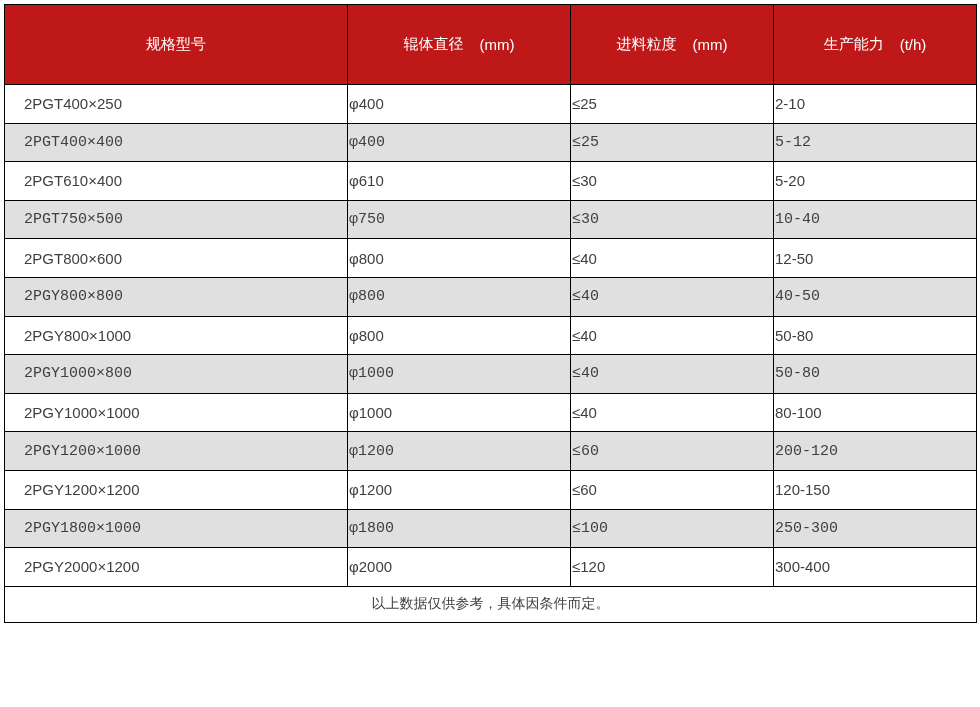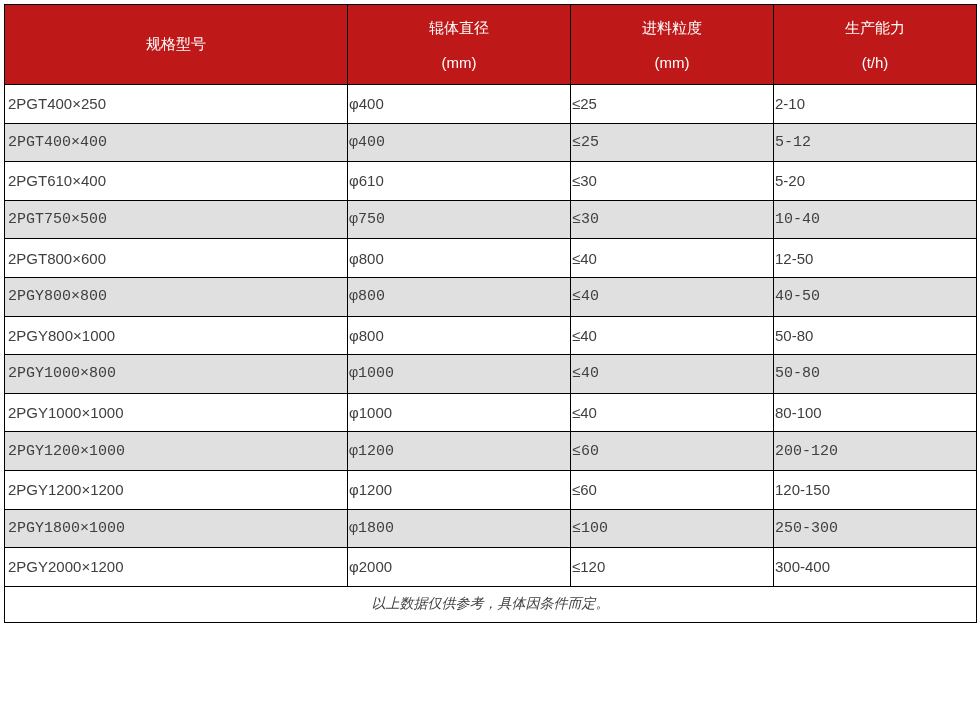--- a/index.html
+++ b/index.html
@@ -39,46 +39,45 @@
   thead th {
     background: var(--header-bg);
     color: var(--header-text);
     font-size: 15px;
     font-weight: normal;
     text-align: center;
     vertical-align: middle;
   }
   .th-stack {
     display: flex;
-    flex-direction: column;
+    flex-direction: row;
     align-items: center;
     justify-content: center;
     gap: 16px;
   }
   tbody tr {
     height: 38.6px;
     background: var(--row-bg);
   }
   tbody tr.alt {
     background: var(--row-alt-bg);
     font-family: Liberation Mono, monospace;
   }
   tbody td {
     font-size: 15px;
     color: var(--body-text);
     vertical-align: middle;
   }
   tbody td.model-col {
     text-align: left;
-    padding-left: 3px;
+    padding-left: 19px;
   }
   tfoot tr {
     height: 36px;
     background: var(--row-bg);
-    font-style: italic;
   }
   tfoot td {
     font-size: 14px;
     color: var(--body-text);
     text-align: center;
     vertical-align: middle;
   }
 </style>
 </head>
 <body>

